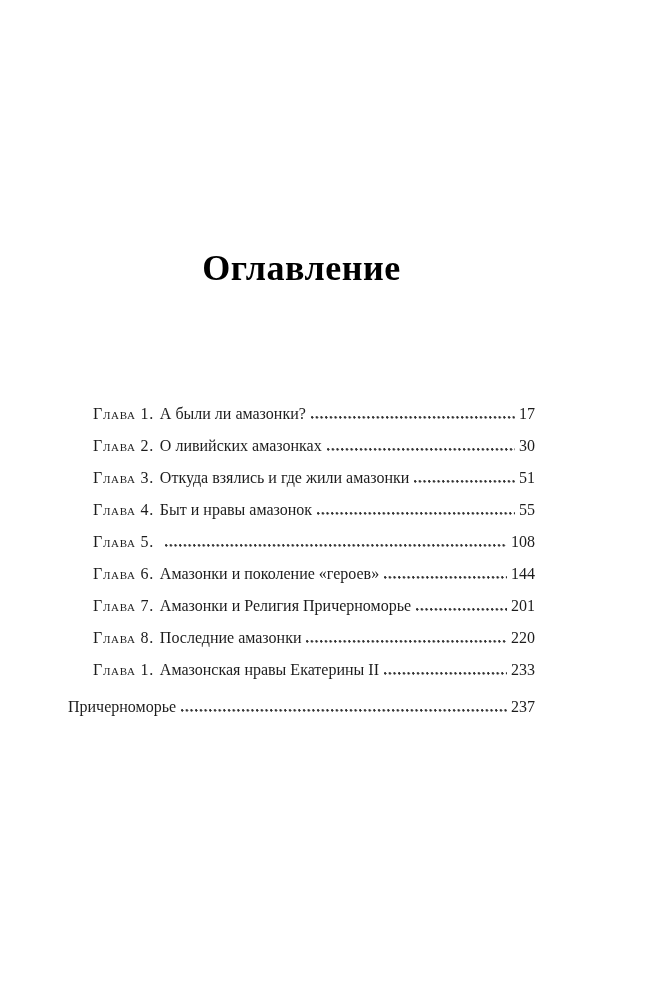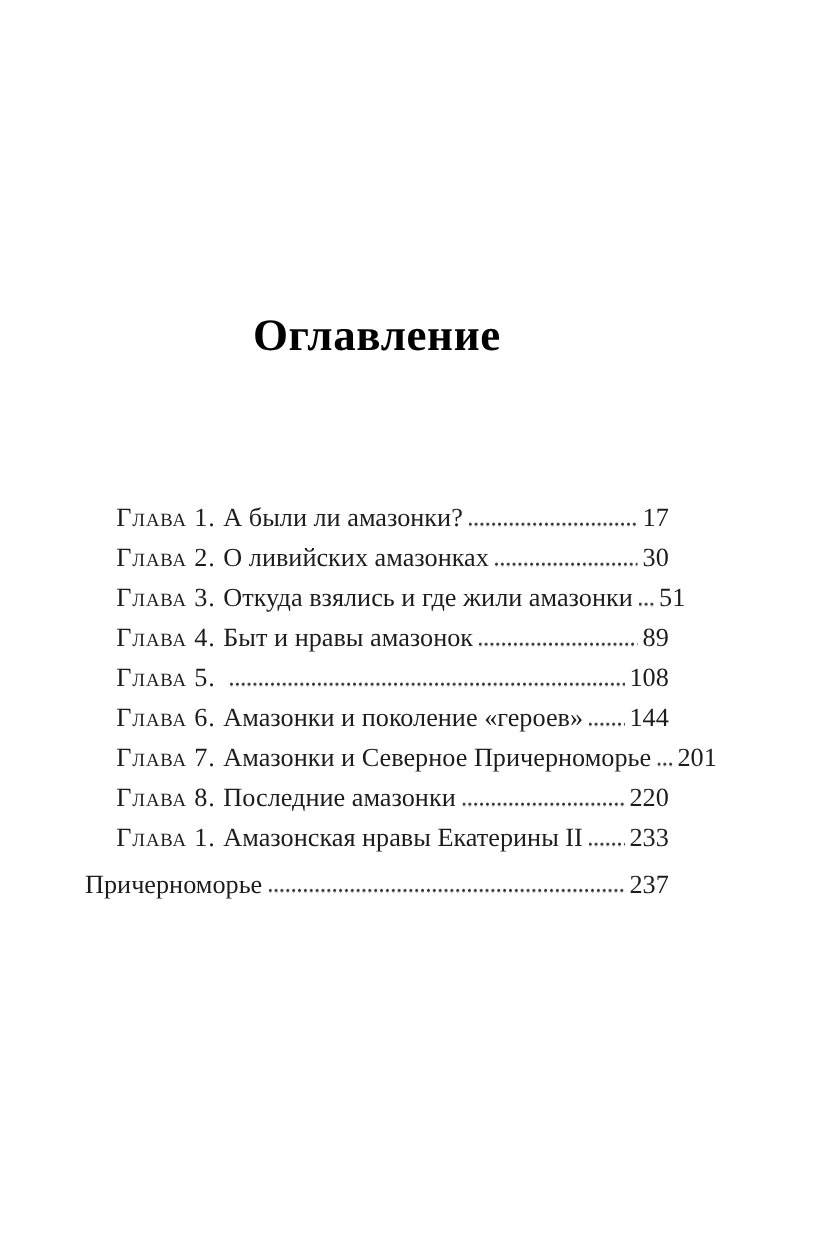--- a/index.html
+++ b/index.html
@@ -32,21 +32,21 @@
     color: var(--title);
     text-align: center;
     letter-spacing: 0.5px;
   }
   .chapters {
     margin-left: 25px; 
   }
   .toc-row {
     display: flex;
     align-items: baseline;
-    font-size: 21px;
+    font-size: 16px;
     line-height: 20px;
     white-space: nowrap;
   }
   .chapters .toc-row { margin-bottom: 12px; }
   .backmatter { margin-top: 17px; }
   .backmatter .toc-row { margin-bottom: 2px; }
   .chapter-label {
     font-variant: small-caps;
     letter-spacing: 0.7px;
     margin-right: 6px;
@@ -90,36 +90,36 @@
         <div class="toc-row">
           <span class="chapter-label">Глава 3.</span>
           <span class="entry-title">Откуда взялись и где жили амазонки</span>
           <span class="leader"></span>
           <span class="page-num">51</span>
         </div>
         <div class="toc-row">
           <span class="chapter-label">Глава 4.</span>
           <span class="entry-title">Быт и нравы амазонок</span>
           <span class="leader"></span>
-          <span class="page-num">89</span>
+          <span class="page-num">55</span>
         </div>
         <div class="toc-row">
           <span class="chapter-label">Глава 5.</span>
           <span class="leader"></span>
           <span class="page-num">108</span>
         </div>
         <div class="toc-row">
           <span class="chapter-label">Глава 6.</span>
           <span class="entry-title">Амазонки и поколение «героев»</span>
           <span class="leader"></span>
           <span class="page-num">144</span>
         </div>
         <div class="toc-row">
           <span class="chapter-label">Глава 7.</span>
-          <span class="entry-title">Амазонки и Северное Причерноморье</span>
+          <span class="entry-title">Амазонки и Религия Причерноморье</span>
           <span class="leader"></span>
           <span class="page-num">201</span>
         </div>
         <div class="toc-row">
           <span class="chapter-label">Глава 8.</span>
           <span class="entry-title">Последние амазонки</span>
           <span class="leader"></span>
           <span class="page-num">220</span>
         </div>
         <div class="toc-row">

